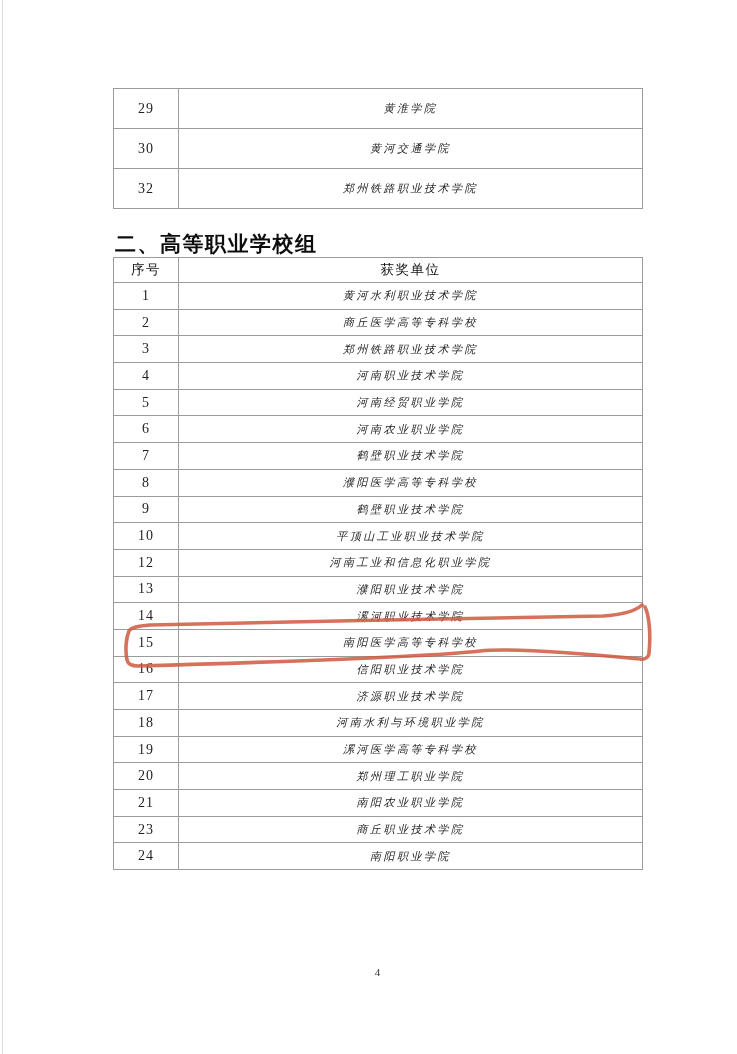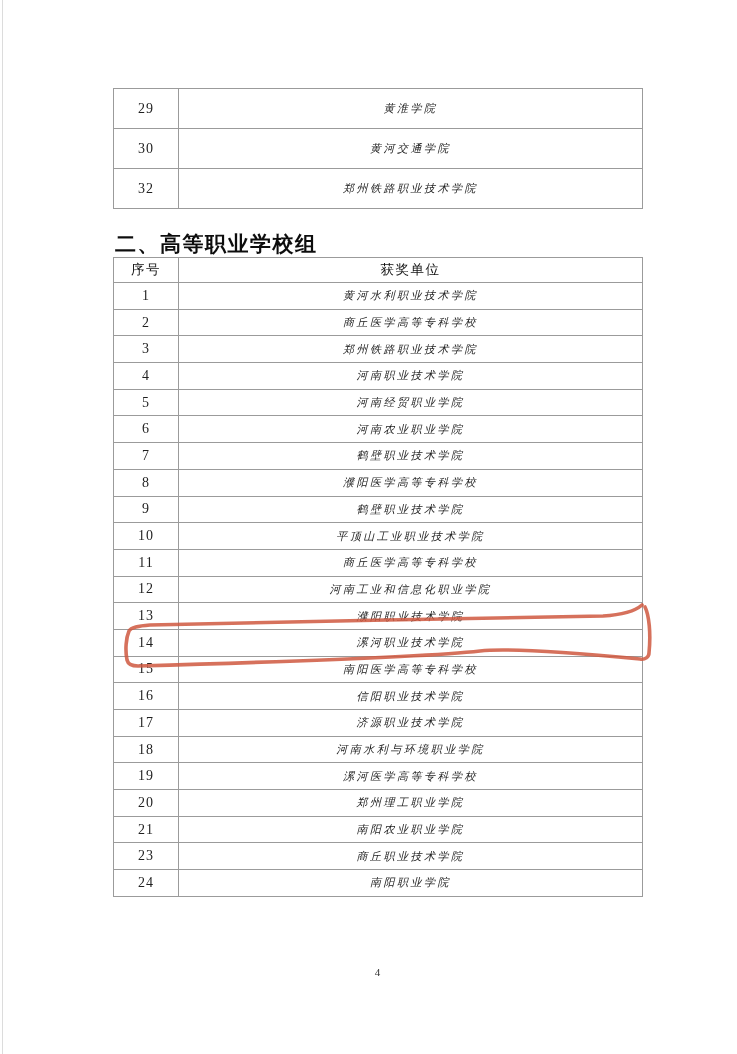--- a/index.html
+++ b/index.html
@@ -155,24 +155,20 @@
         </tr>
         <tr>
           <td class="col-no">9</td>
           <td class="col-unit">鹤壁职业技术学院</td>
         </tr>
         <tr>
           <td class="col-no">10</td>
           <td class="col-unit">平顶山工业职业技术学院</td>
         </tr>
         <tr>
-          <td class="col-no">11</td>
-          <td class="col-unit">商丘医学高等专科学校</td>
-        </tr>
-        <tr>
           <td class="col-no">12</td>
           <td class="col-unit">河南工业和信息化职业学院</td>
         </tr>
         <tr>
           <td class="col-no">13</td>
           <td class="col-unit">濮阳职业技术学院</td>
         </tr>
         <tr>
           <td class="col-no">14</td>
           <td class="col-unit">漯河职业技术学院</td>

